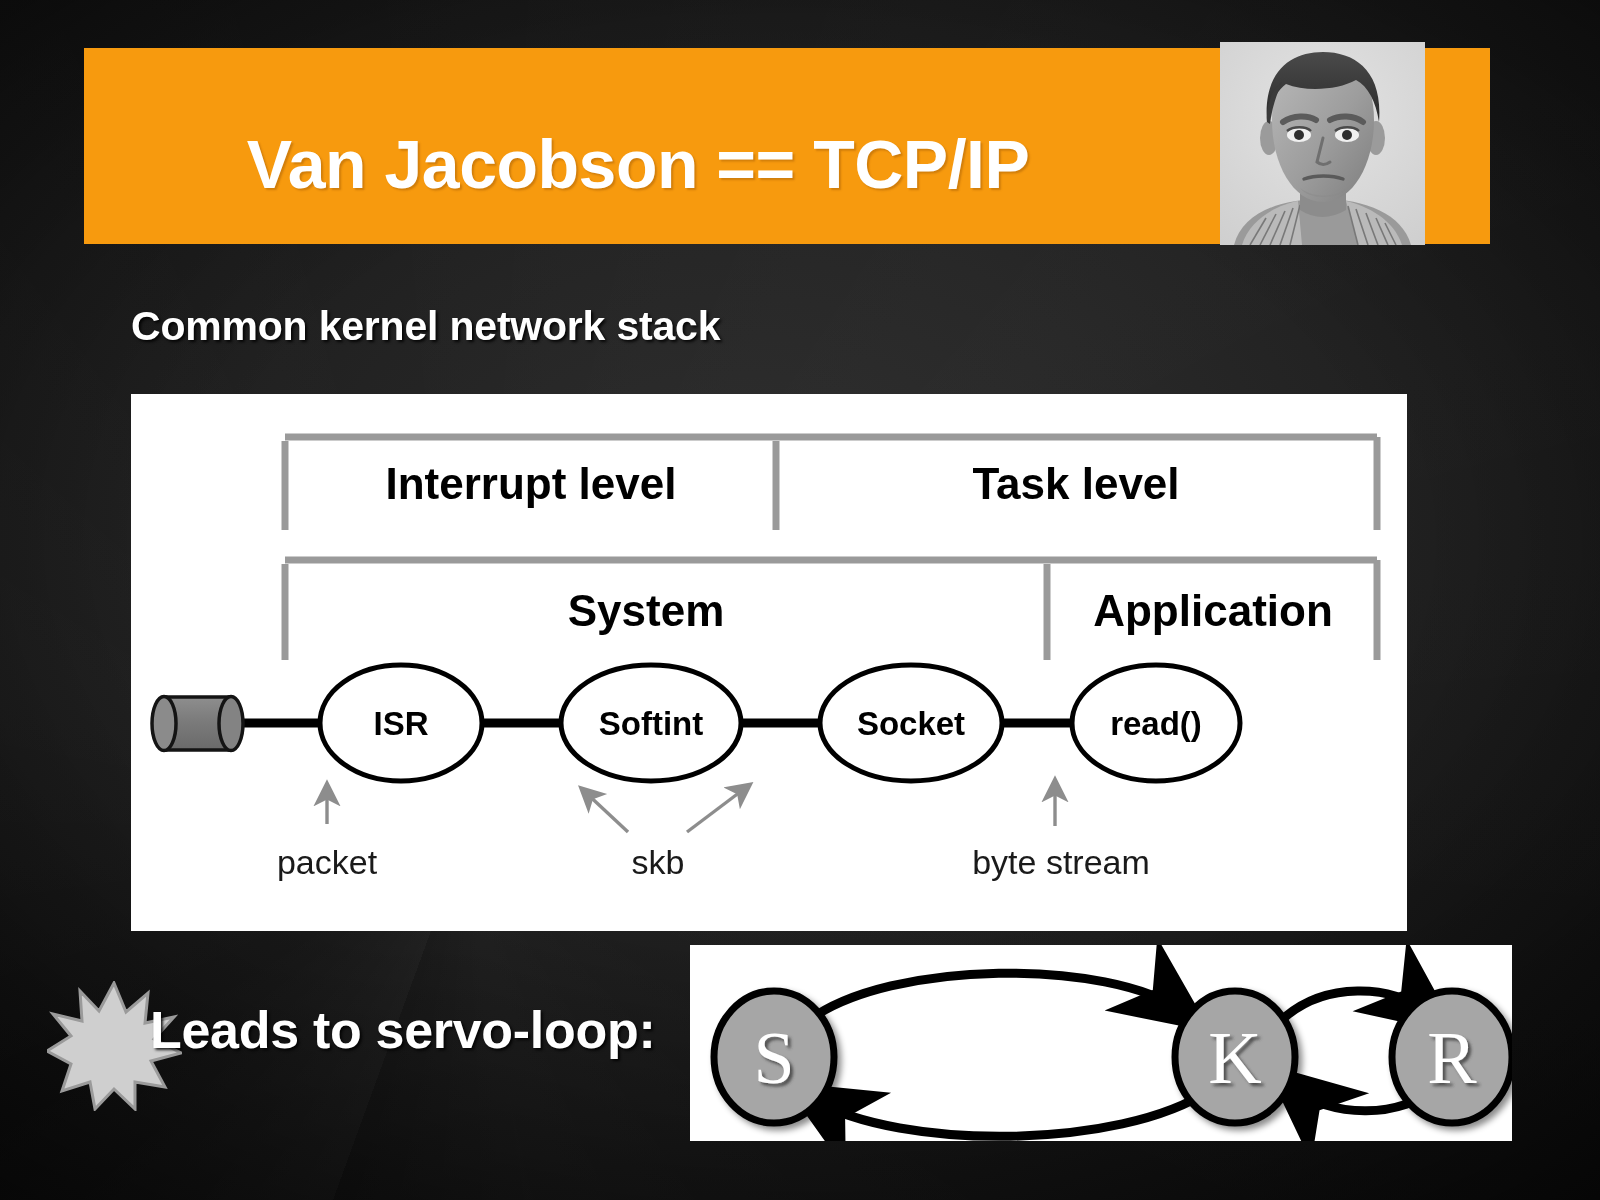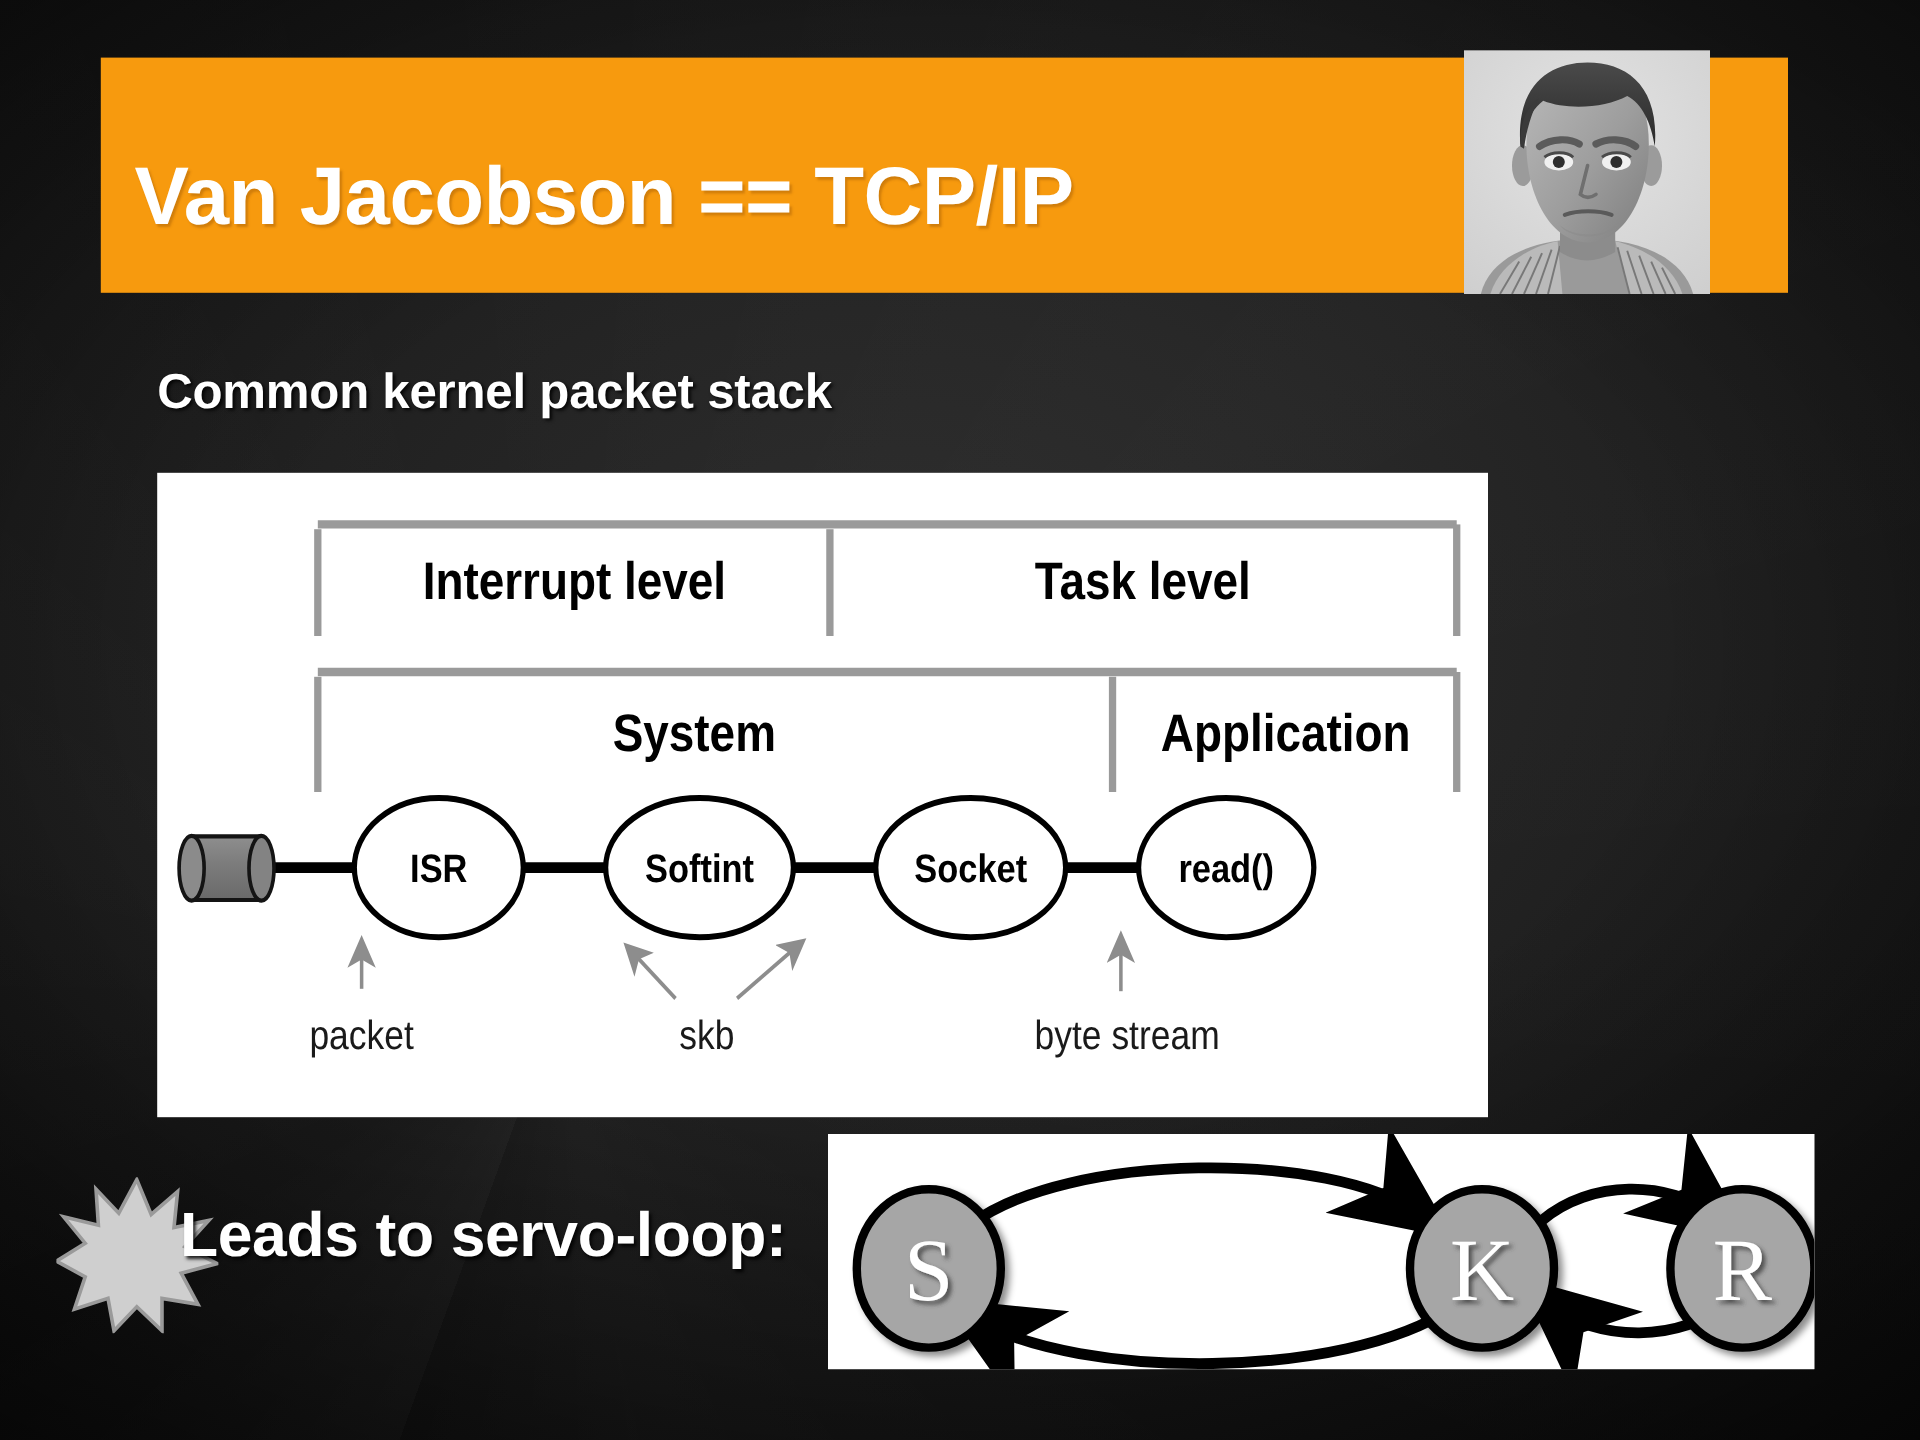--- a/index.html
+++ b/index.html
@@ -56,31 +56,32 @@
   #title-bar {
     left: 84px;
     top: 48px;
     width: 1406px;
     height: 196px;
     background: #F79A0E;
     z-index: 4;
   }
   #title-text {
     position: absolute;
-    left: 112px;
+    left: 88px;
     top: 130px;
     width: 1100px;
     color: #FFFFFF;
     font-size: 68px;
     font-weight: bold;
     letter-spacing: -0.5px;
     line-height: 1;
     white-space: nowrap;
     z-index: 6;
     text-shadow: 2px 2px 2px rgba(120,60,0,0.30);
+    text-align: center;
   }
   #portrait {
     position: absolute;
     left: 1220px;
     top: 42px;
     width: 205px;
     height: 203px;
     z-index: 6;
     background: #d8d8d8;
     overflow: hidden;
@@ -96,21 +97,21 @@
     font-weight: bold;
     letter-spacing: -0.2px;
     white-space: nowrap;
     text-shadow: 2px 2px 3px rgba(0,0,0,0.85);
   }
 
   
   #stack-figure {
     left: 131px;
     top: 394px;
-    width: 1109px;
+    width: 1276px;
     height: 537px;
     background: #FFFFFF;
     z-index: 5;
   }
   #stack-figure svg { display: block; width: 100%; height: 100%; }
 
   
   #starburst {
     left: 47px;
     top: 981px;
@@ -215,21 +216,21 @@
       <path d="M115 89 C121 84, 134 84, 139 89" stroke="#4a4a4a" stroke-width="2.4" fill="none"></path>
 
       <path d="M103 96 L97 120 Q103 125 110 120" stroke="#6f6f6f" stroke-width="3" fill="none" stroke-linecap="round"></path>
 
       <path d="M84 137 C95 133, 112 133, 123 137" stroke="#5a5a5a" stroke-width="3.4" fill="none" stroke-linecap="round"></path>
 
       <path d="M80 146 C92 156, 116 156, 127 146 C118 158, 89 158, 80 146 Z" fill="#8a8a8a" opacity="0.55"></path>
     </svg>
   </div>
 
-  <div id="subtitle" class="layer">Common kernel packet stack</div>
+  <div id="subtitle" class="layer">Common kernel network stack</div>
 
   <div id="stack-figure" class="layer">
     <svg viewBox="0 0 1276 537" preserveAspectRatio="none">
       <defs>
         <marker id="arrGray" markerWidth="10" markerHeight="10" refX="6" refY="4" orient="auto">
           <path d="M0,0 L8,4 L0,8 L2,4 Z" fill="#8d8d8d"></path>
         </marker>
         <linearGradient id="cyl" x1="0" y1="0" x2="0" y2="1">
           <stop offset="0%" stop-color="#8e8e8e"></stop>
           <stop offset="45%" stop-color="#7b7b7b"></stop>

